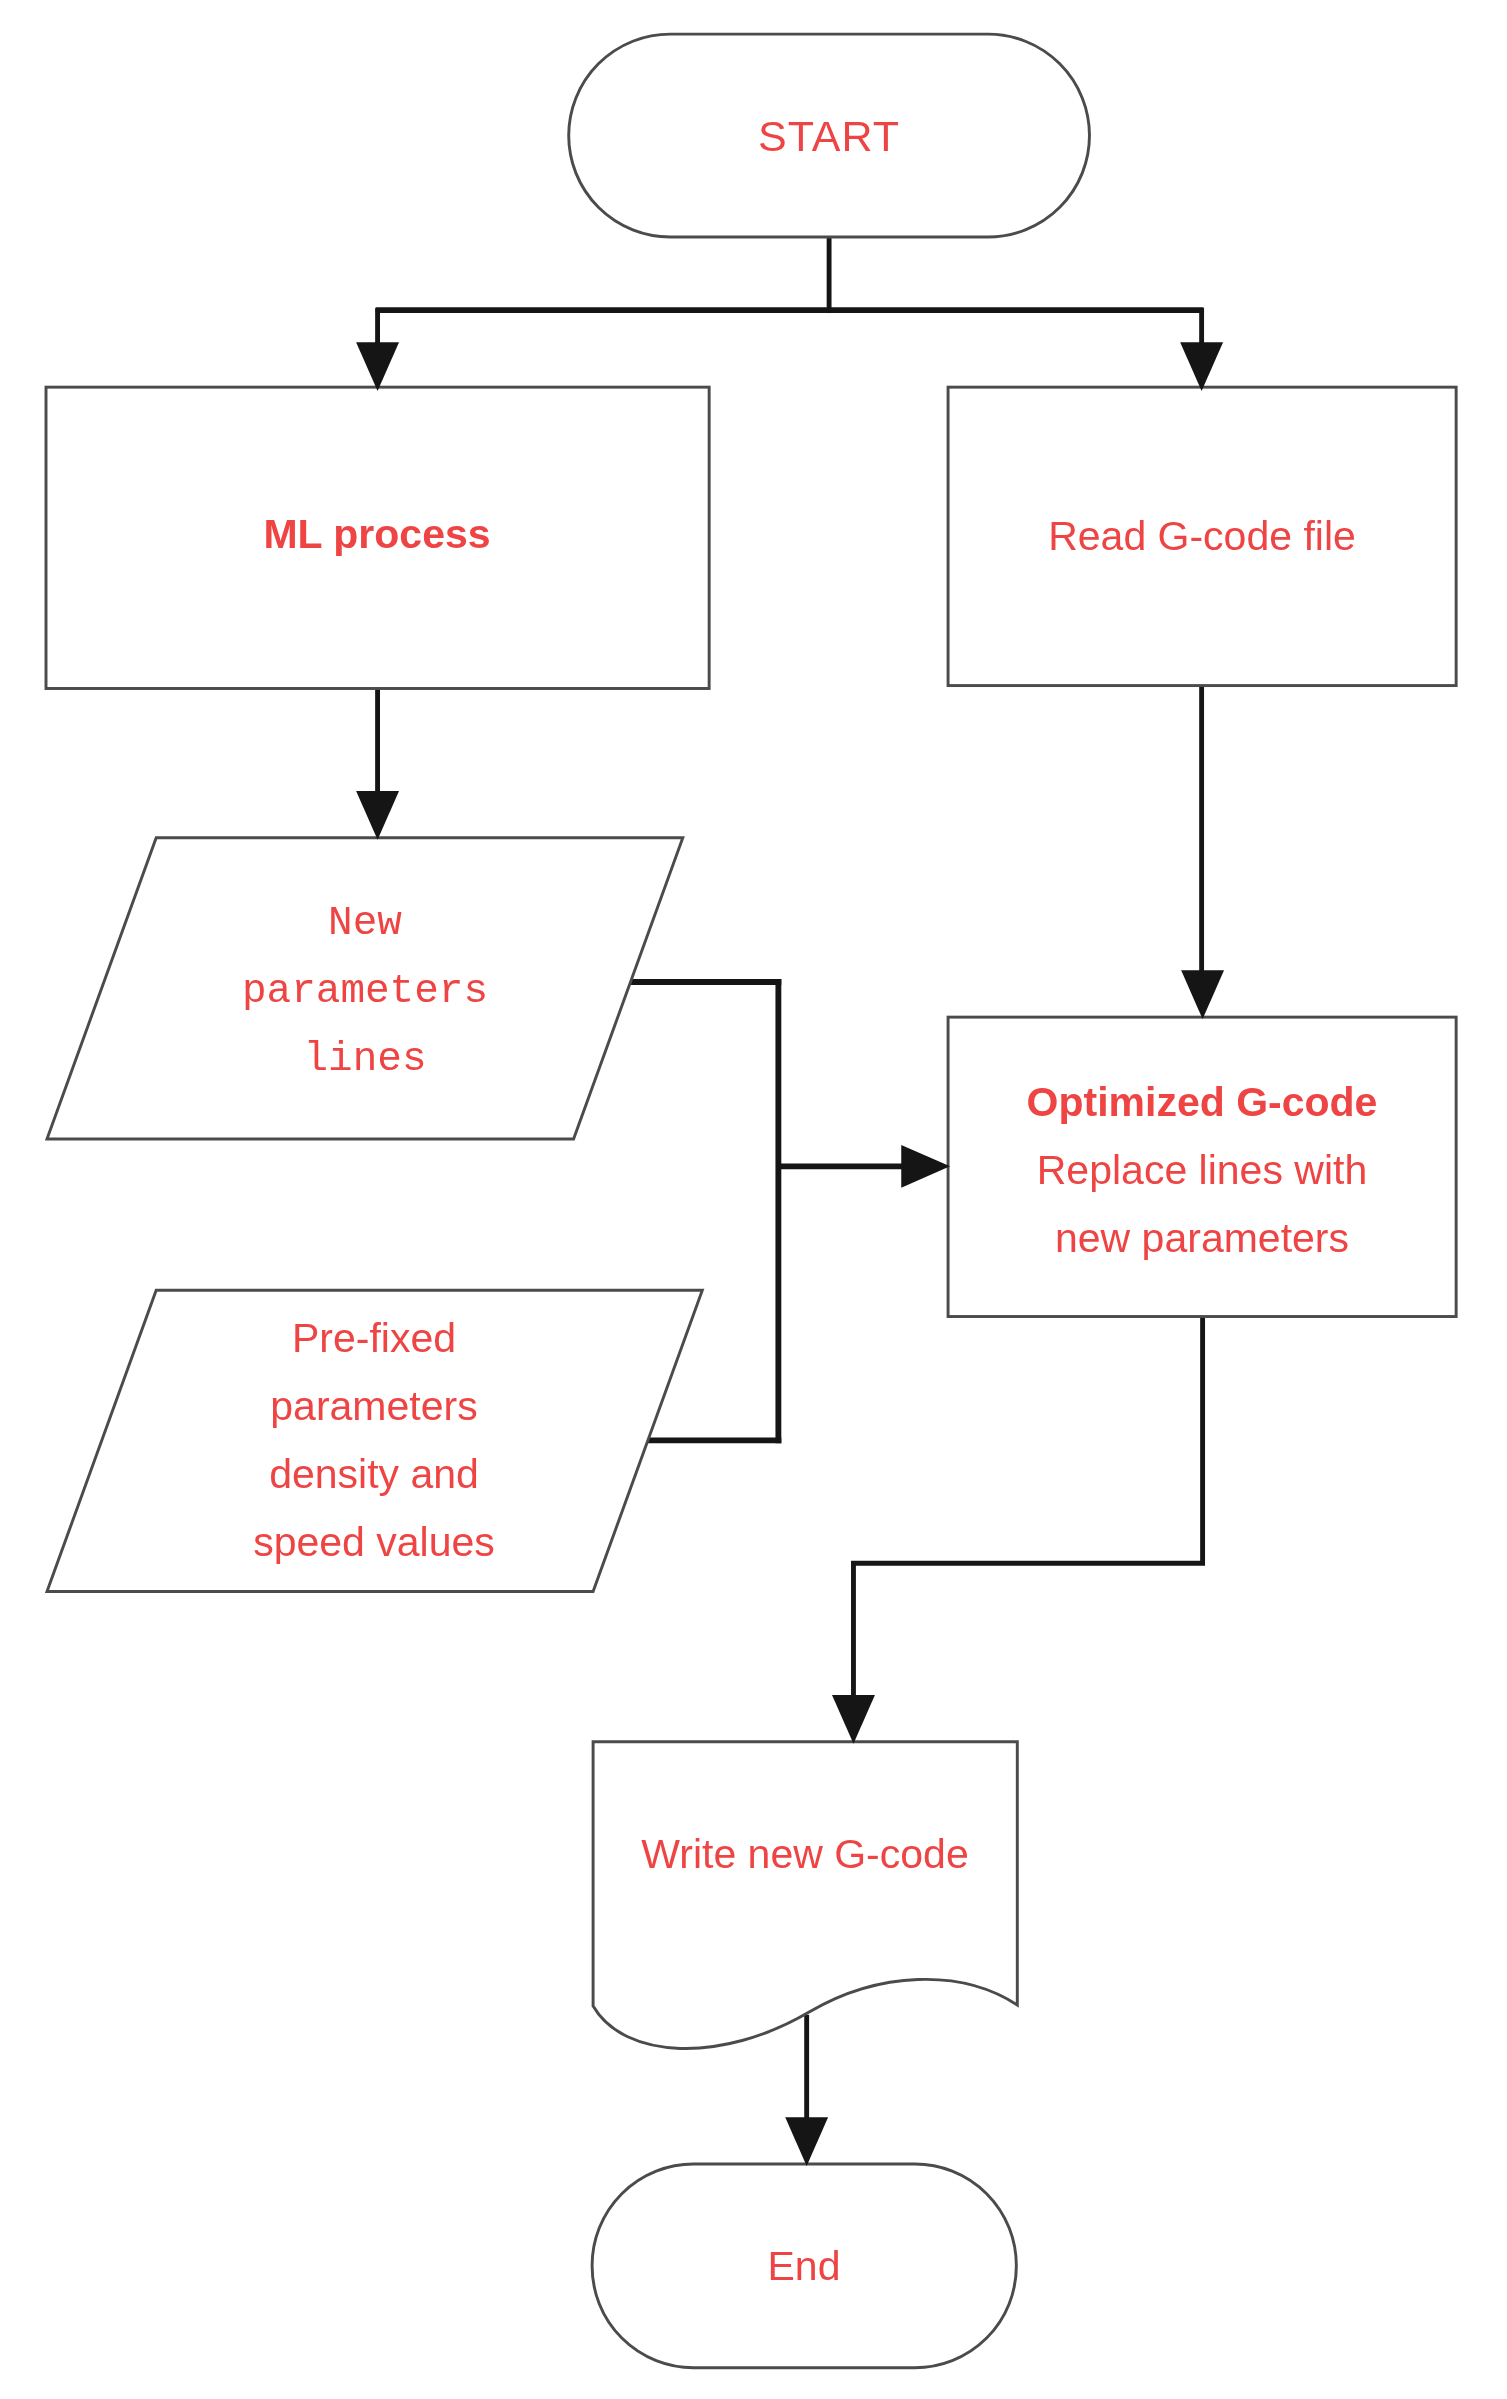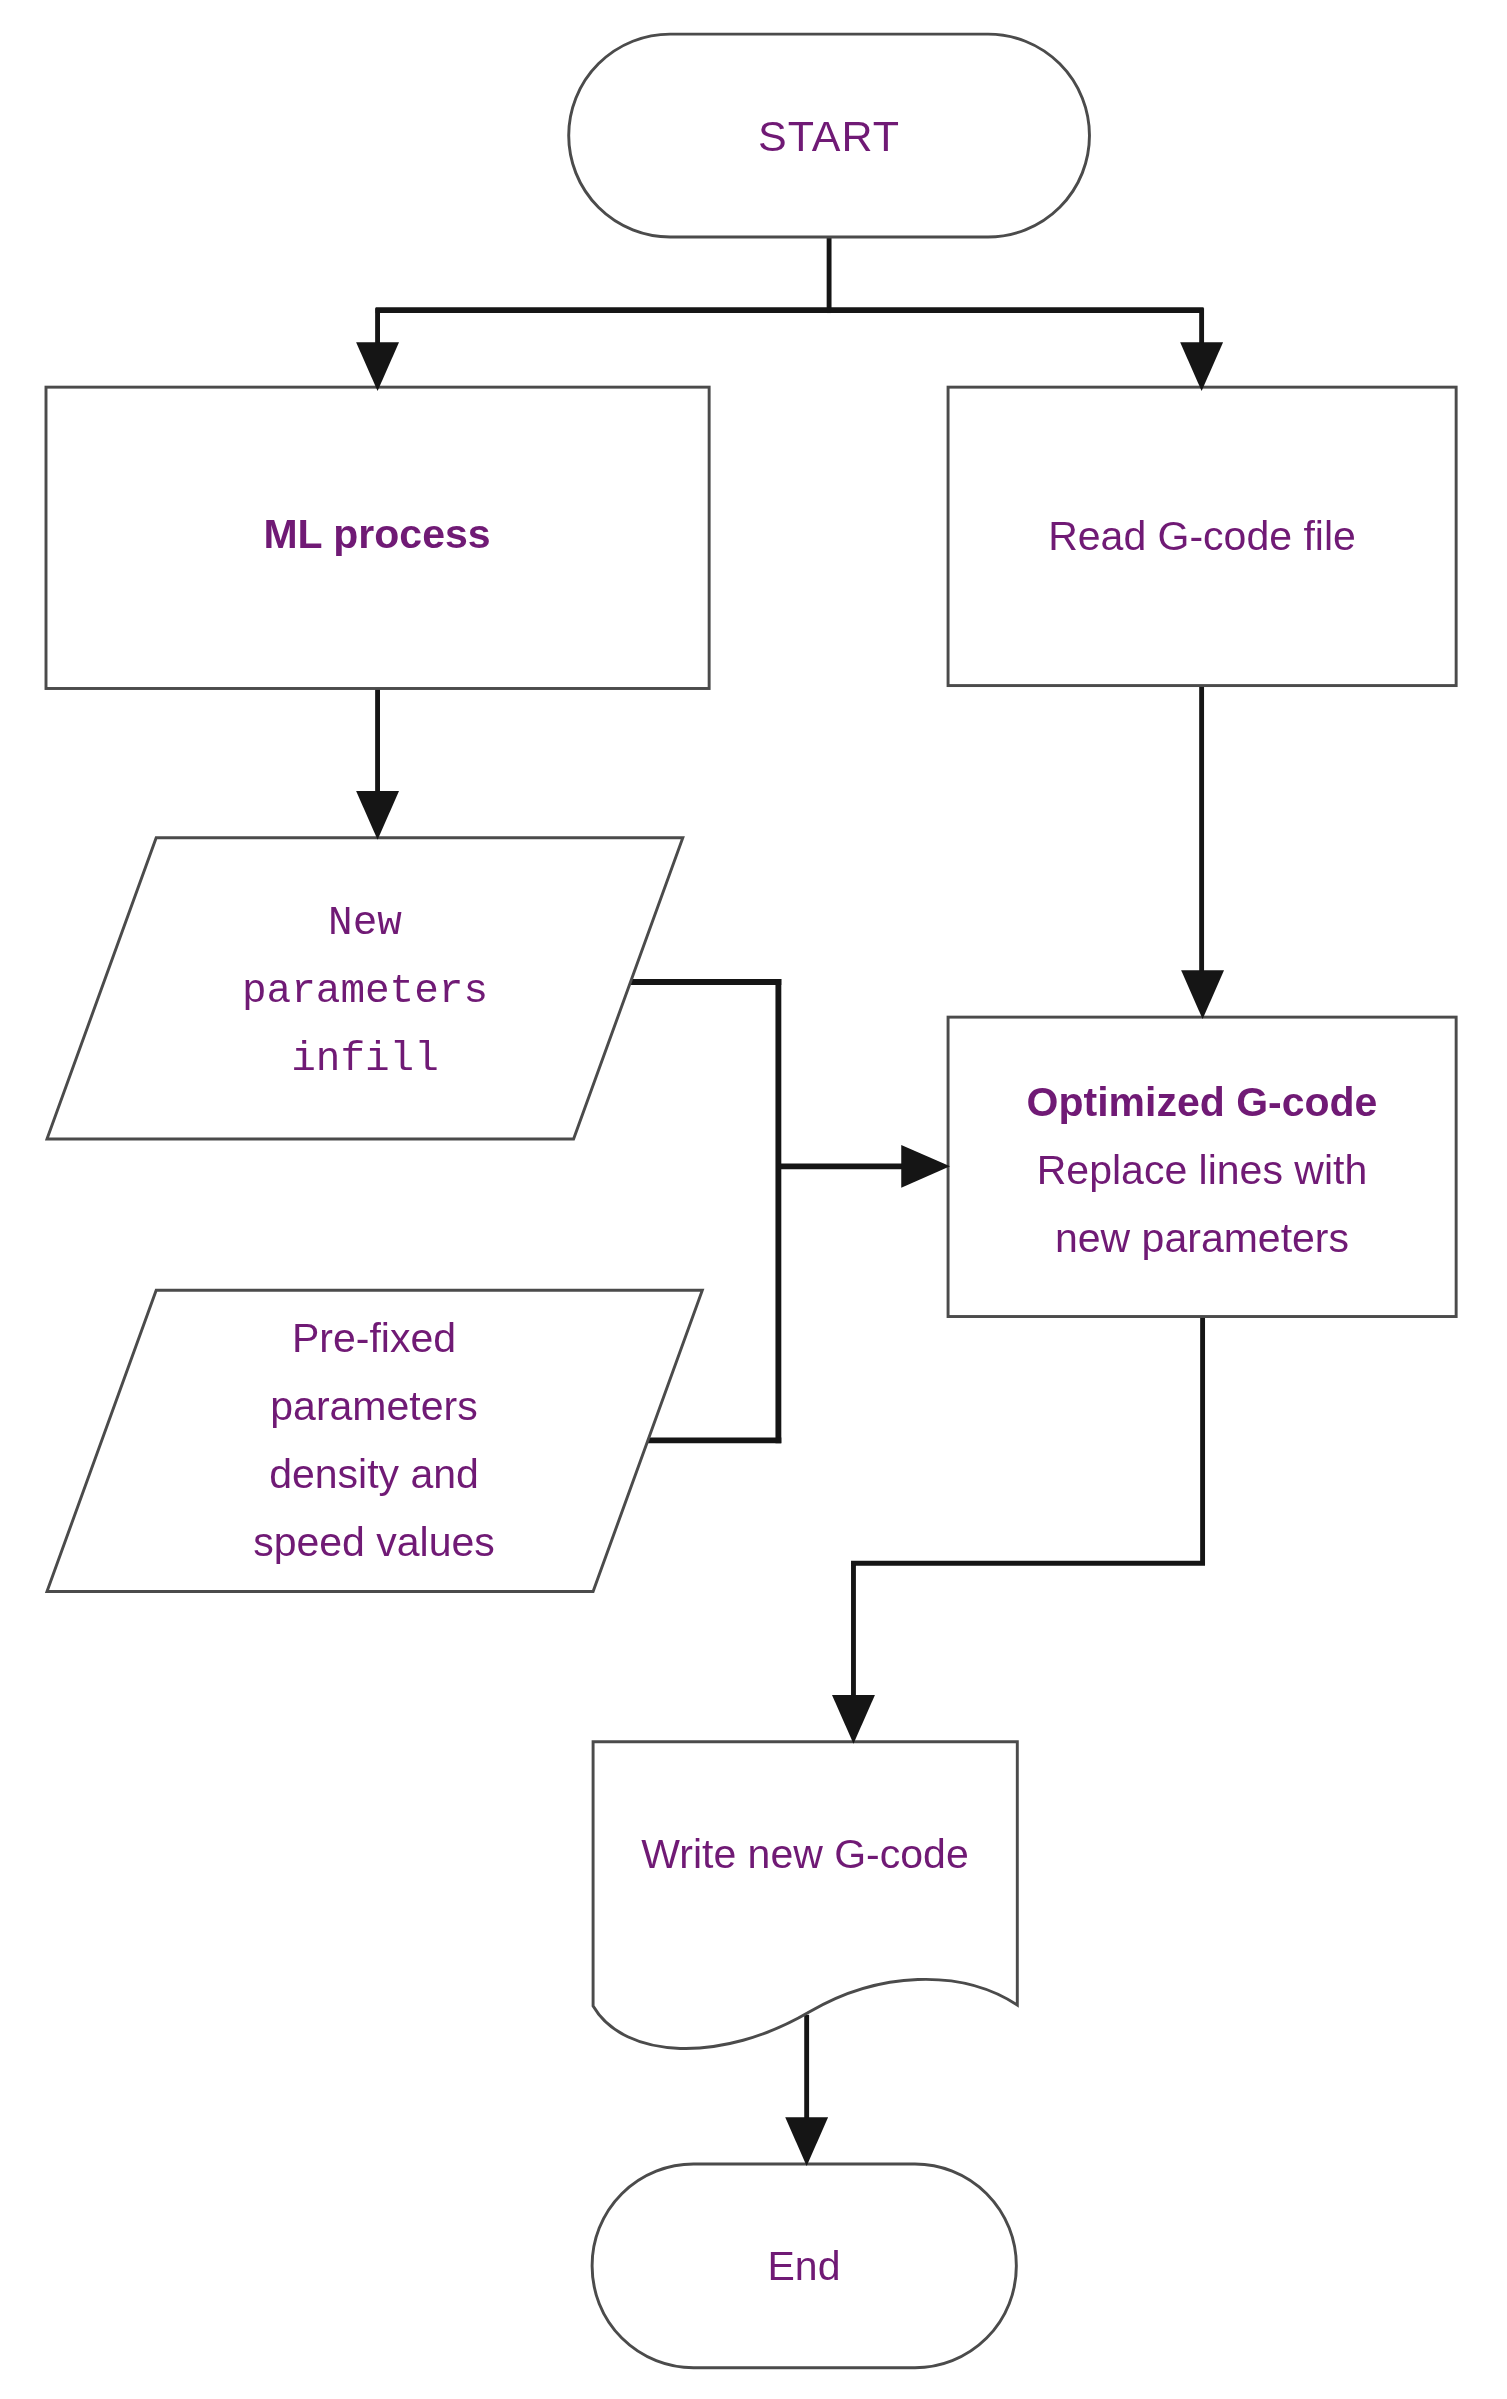--- a/index.html
+++ b/index.html
@@ -17,21 +17,21 @@
   .edge  { fill: none; stroke: #151515; stroke-width: 5; }
   .edge.thick { stroke-width: 6; }
   .ah    { fill: #151515; stroke: none; }
   .label {
     position: absolute;
     transform: translate(-50%, -50%);
     text-align: center;
     font-size: 41px;
     line-height: 68px;
     white-space: nowrap;
-    color: #701a75;
+    color: #ef4444;
   }
   .label span { display: block; }
   .label .b { font-weight: bold; text-align: center; }
   .label.start-lbl { font-size: 43px; letter-spacing: 1px; }
 </style>
 </head>
 <body>
 
 <div class="canvas">
 
@@ -82,21 +82,21 @@
     <span class="b">ML process</span>
   </div>
 
   <div class="label" style="left:1202px; top:536px;">
     <span>Read G-code file</span>
   </div>
 
   <div class="label" style="left:365px; top:991px;font-family:Liberation Mono, monospace;">
     <span>New</span>
     <span>parameters</span>
-    <span>infill</span>
+    <span>lines</span>
   </div>
 
   <div class="label" style="left:374px; top:1440px;">
     <span>Pre-fixed</span>
     <span>parameters</span>
     <span>density and</span>
     <span>speed values</span>
   </div>
 
   <div class="label" style="left:1202px; top:1170px;">

